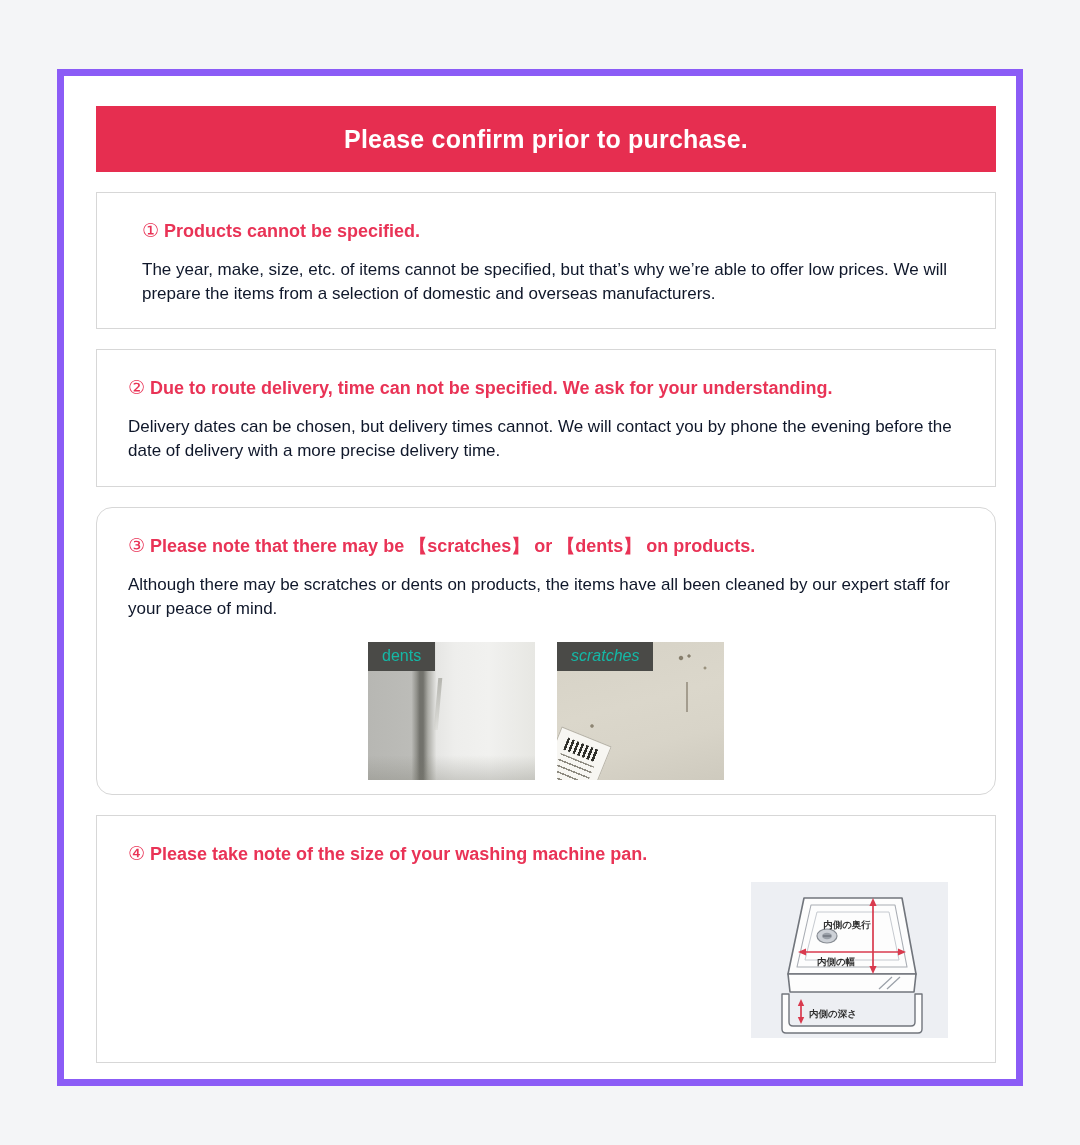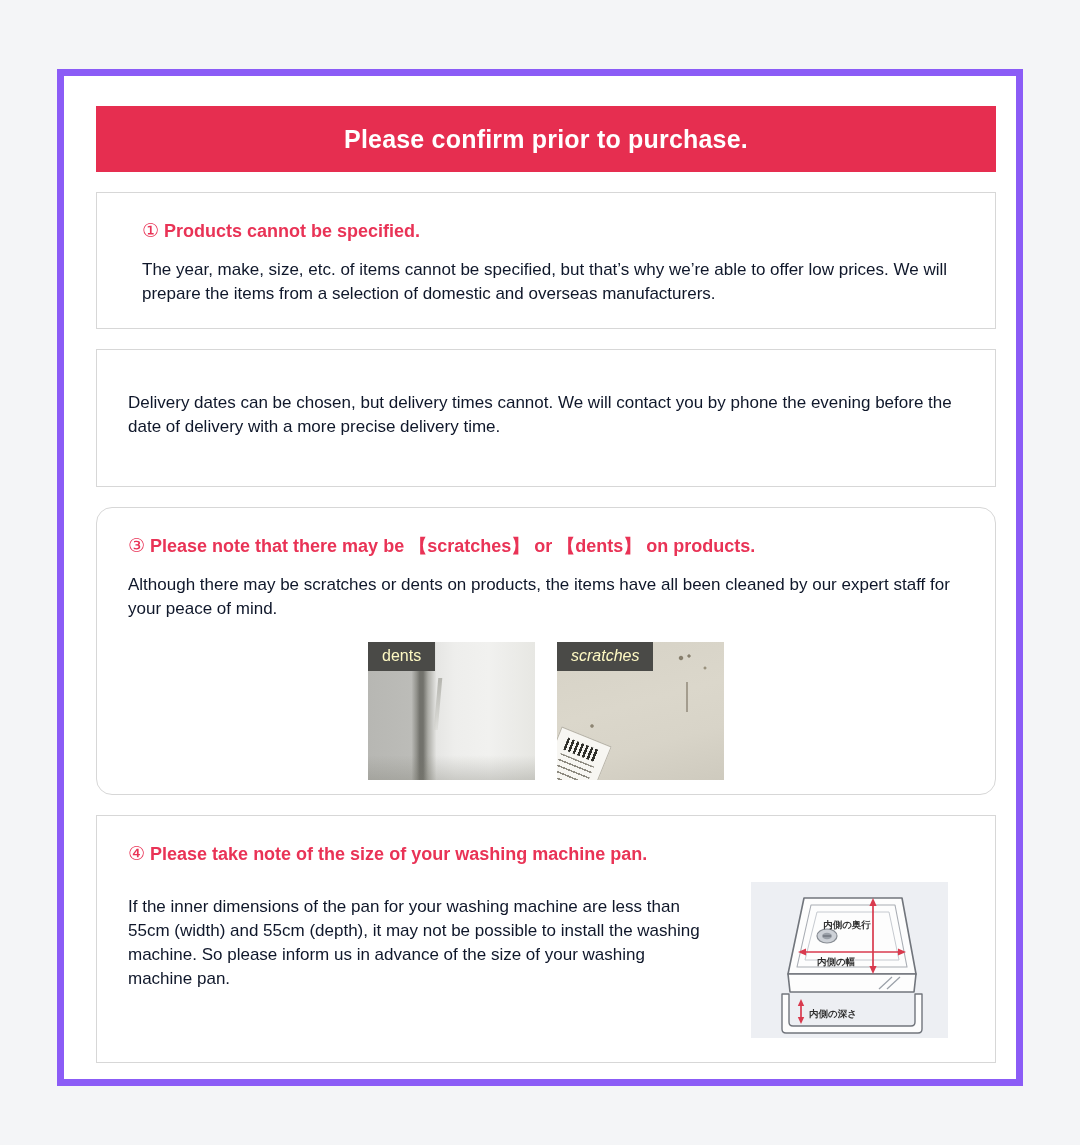--- a/index.html
+++ b/index.html
@@ -41,21 +41,21 @@
     margin-top:15px; font-size:17px; color:#0f172a; line-height:1.42;
     max-width:831px;
   }
   .sec-4 .sec-body { max-width:585px; }
   .photo-row {
     margin-top:21px; display:flex; justify-content:center; gap:22px;
   }
   .photo { position:relative; width:167px; height:138px; overflow:hidden; }
   .photo-label {
     position:absolute; top:0; left:0;
-    background:#4a4a47; color:#fef9c3;
+    background:#4a4a47; color:#14b8a6;
     font-size:16px; line-height:1; padding:6px 14px 7px;
   }
   .photo-dents {
     background:
       linear-gradient(to bottom, rgba(255,255,255,0) 82%, rgba(120,120,110,.30) 100%),
       linear-gradient(to right,
         #b7b7b3 0%, #bcbcb8 26%, #93938d 29%, #72726c 31%, #72726c 33%,
         #adada7 36%, #e6e6e4 41%, #eeeeec 52%, #f1f1ef 72%, #e7e7e3 100%);
   }
   .photo-dents .dent-mark {
@@ -106,20 +106,23 @@
   </div>
 
   <div class="section sec-1">
     <div class="sec-heading">
       <span class="num">①</span><span>Products cannot be specified.</span>
     </div>
     <p class="sec-body">The year, make, size, etc. of items cannot be specified, but that’s why we’re able to offer low prices. We will prepare the items from a selection of domestic and overseas manufacturers.</p>
   </div>
 
   <div class="section sec-2">
+    <div class="sec-heading">
+      <span class="num">②</span><span>Due to route delivery, time can not be specified. We ask for your understanding.</span>
+    </div>
     <p class="sec-body">Delivery dates can be chosen, but delivery times cannot. We will contact you by phone the evening before the date of delivery with a more precise delivery time.</p>
   </div>
 
   <div class="section sec-3">
     <div class="sec-heading">
       <span class="num">③</span><span>Please note that there may be 【scratches】 or 【dents】 on products.</span>
     </div>
     <p class="sec-body">Although there may be scratches or dents on products, the items have all been cleaned by our expert staff for your peace of mind.</p>
     <div class="photo-row">
       <div class="photo photo-dents">
@@ -135,21 +138,20 @@
         <span class="photo-label">scratches</span>
       </div>
     </div>
   </div>
 
   <div class="section sec-4">
     <div class="sec-heading">
       <span class="num">④</span><span>Please take note of the size of your washing machine pan.</span>
     </div>
     <div class="s4-flex">
-      <p class="sec-body">If the inner dimensions of the pan for your washing machine are less than 55cm (width) and 55cm (depth), it may not be possible to install the washing machine. So please inform us in advance of the size of your washing machine pan.</p>
       <svg class="pan-figure" width="197" height="156" viewBox="0 0 197 156">
         <rect width="197" height="156" fill="#edeff3"></rect>
 
         <polygon points="53,16 151,16 165,92 37,92" fill="#fdfdfd" stroke="#71757c" stroke-width="1.6" stroke-linejoin="round"></polygon>
         <polygon points="60,23 144,23 156,85 46,85" fill="none" stroke="#a9adb4" stroke-width="1.1" stroke-linejoin="round"></polygon>
         <polygon points="66,30 138,30 148,78 54,78" fill="none" stroke="#c6cad0" stroke-width="1" stroke-linejoin="round"></polygon>
 
         <polygon points="37,92 165,92 163,110 39,110" fill="#fdfdfd" stroke="#71757c" stroke-width="1.6" stroke-linejoin="round"></polygon>
         <line x1="128" y1="107" x2="141" y2="95" stroke="#9aa0a8" stroke-width="1.2"></line>
         <line x1="136" y1="107" x2="149" y2="95" stroke="#9aa0a8" stroke-width="1.2"></line>

